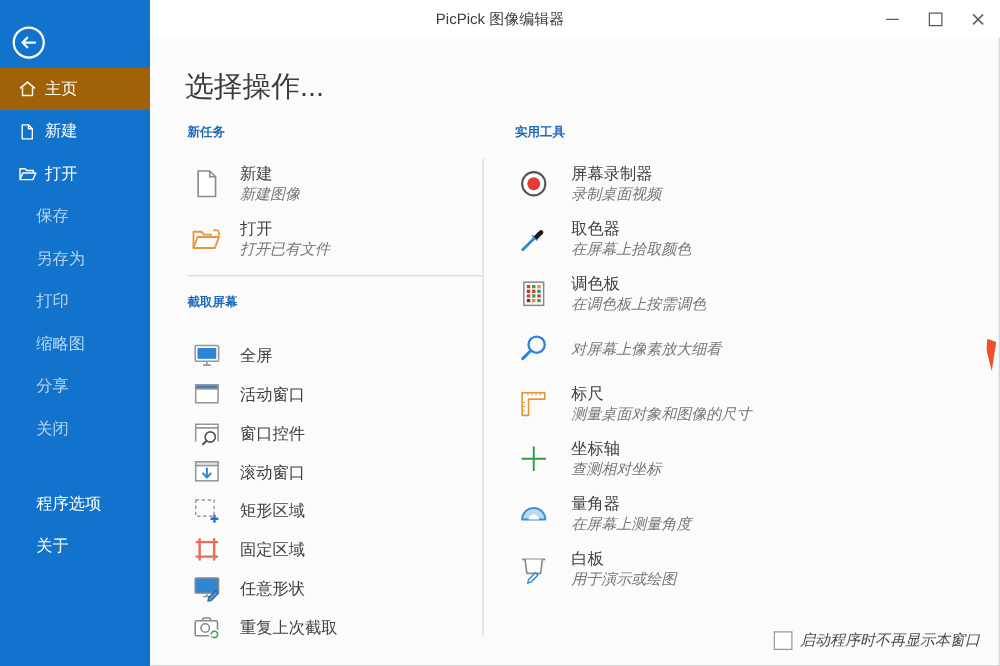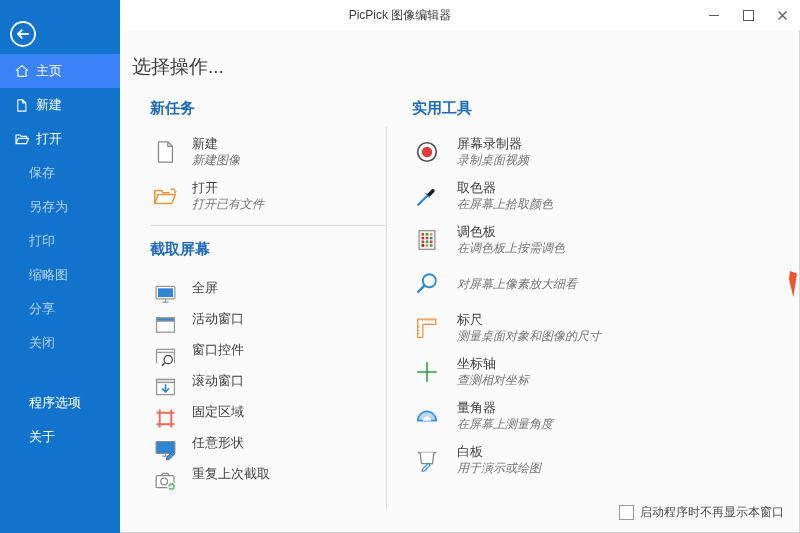--- a/index.html
+++ b/index.html
@@ -13,41 +13,41 @@
   .controls{position:absolute;right:1px;top:1px;display:flex;z-index:7;}
   .ctrl{width:34px;height:29px;display:flex;align-items:center;justify-content:center;cursor:pointer;background:transparent;border:0;}
   .min-glyph{width:10px;height:1px;background:#5a5a5a;display:block;}
   .max-glyph{width:9px;height:9px;border:1px solid #5a5a5a;display:block;}
   
   .sidebar{position:absolute;left:0;top:0;width:120px;height:533px;background:#1273cd;z-index:5;}
   .back-btn{position:absolute;left:8px;top:19px;width:30px;height:30px;cursor:pointer;background:transparent;border:0;padding:0;}
   .side-nav{position:absolute;top:54px;left:0;right:0;}
   .nav-row{display:flex;align-items:center;height:34px;padding-left:13px;font-size:13px;color:#ffffff;cursor:pointer;}
   .nav-row.noicon{padding-left:29px;}
-  .nav-row.sel{background:#3b82f6;}
+  .nav-row.sel{background:#a16207;}
   .nav-row.dim{opacity:.68;}
   .nav-row.gap{margin-top:26px;}
   .nicn{width:17px;height:17px;margin-right:6px;display:flex;align-items:center;justify-content:center;flex:none;}
   
-  .page-title{position:absolute;left:132px;top:54px;font-size:19px;font-weight:500;color:#3d3d3d;}
+  .page-title{position:absolute;left:148px;top:54px;font-size:23px;font-weight:500;color:#3d3d3d;}
   .col-left{position:absolute;left:150px;top:99px;width:236px;}
   .col-right{position:absolute;left:412px;top:99px;width:310px;}
-  .sec-h{font-size:15px;font-weight:bold;color:#1d6ab8;margin:0 0 14px 0;}
+  .sec-h{font-size:10px;font-weight:bold;color:#1d6ab8;margin:0 0 14px 0;}
   .sec-h.cap{margin:14px 0 20px 0;}
   .divider{height:1px;background:#dcdcdc;margin:9px 0 0 0;}
   .vdiv{position:absolute;left:386px;top:127px;width:1px;height:382px;background:#dcdcdc;}
   .row2{display:flex;align-items:center;height:40px;margin-bottom:4px;cursor:pointer;}
-  .row1{display:flex;height:31px;cursor:pointer;}
+  .row1{display:flex;align-items:center;height:31px;cursor:pointer;}
   .icn{width:30px;height:30px;display:flex;align-items:center;justify-content:center;margin-right:12px;flex:none;}
   .col-right .icn{margin-right:15px;}
   .txt{display:flex;flex-direction:column;line-height:1.15;}
   .t{font-size:13px;color:#3f3f3f;}
   .d{font-size:12px;color:#757575;margin-top:2px;font-style:italic;}
   
-  .footer{position:absolute;right:16px;bottom:12px;display:flex;align-items:center;font-size:12px;color:#4a4a4a;}
+  .footer{position:absolute;right:16px;bottom:12px;display:flex;align-items:center;font-size:12px;color:#4a4a4a;font-style:italic;}
   .cbx{width:13px;height:13px;border:1px solid #9a9a9a;background:#fff;margin-right:6px;flex:none;cursor:pointer;}
   
   .edge-artifact{position:absolute;left:789px;top:271px;width:8px;height:26px;background:#f1512b;
                  clip-path:polygon(12% 0,100% 10%,55% 100%,0 32%);}
 </style>
 </head>
 <body>
 
 <div class="window">
 
@@ -200,20 +200,29 @@
       <span class="icn">
         <svg width="25" height="25" viewBox="0 0 28 28">
             <rect x="4" y="5" width="20" height="17" fill="#fff" stroke="#979797" stroke-width="1.4"></rect>
             <rect x="4" y="5" width="20" height="3.4" fill="#e3e3e3" stroke="#979797" stroke-width="1.4"></rect>
             <path d="M14 11 v7.5 M10.6 15.5 L14 19 l3.4-3.5" fill="none" stroke="#2f86d3" stroke-width="1.8" stroke-linecap="round" stroke-linejoin="round"></path>
           </svg>
       </span>
       <span class="t">滚动窗口</span>
     </div>
 
+    <div class="row1">
+      <span class="icn">
+        <svg width="25" height="25" viewBox="0 0 28 28">
+            <rect x="4" y="4.5" width="16.5" height="14.5" fill="none" stroke="#9a9a9a" stroke-width="1.3" stroke-dasharray="3 2.4"></rect>
+            <path d="M20.8 17.8 v7 M17.3 21.3 h7" stroke="#2a6fd0" stroke-width="2.1" fill="none"></path>
+          </svg>
+      </span>
+      <span class="t">矩形区域</span>
+    </div>
 
     <div class="row1">
       <span class="icn">
         <svg width="25" height="25" viewBox="0 0 28 28">
             <path d="M7.5 4 v20 M20.5 4 v20 M4 7.5 h20 M4 20.5 h20" stroke="#ee6a5a" stroke-width="2.2" fill="none"></path>
           </svg>
       </span>
       <span class="t">固定区域</span>
     </div>
 

